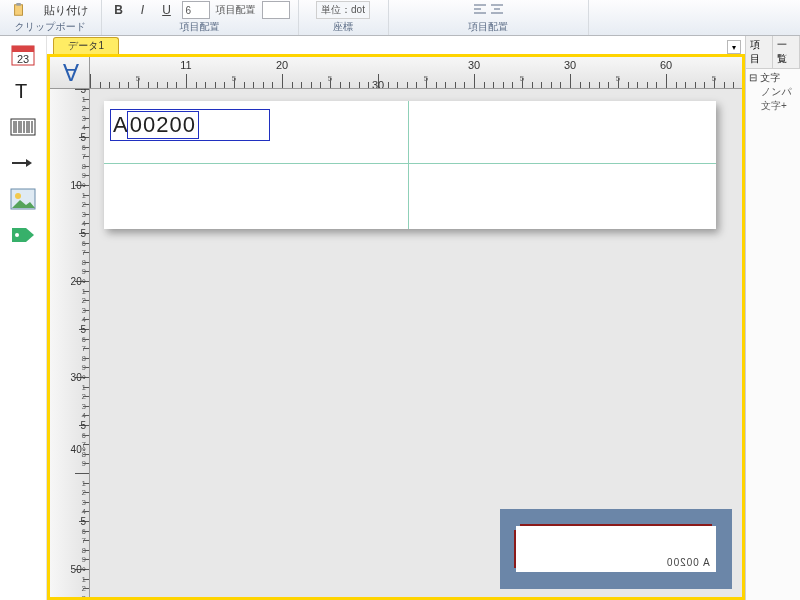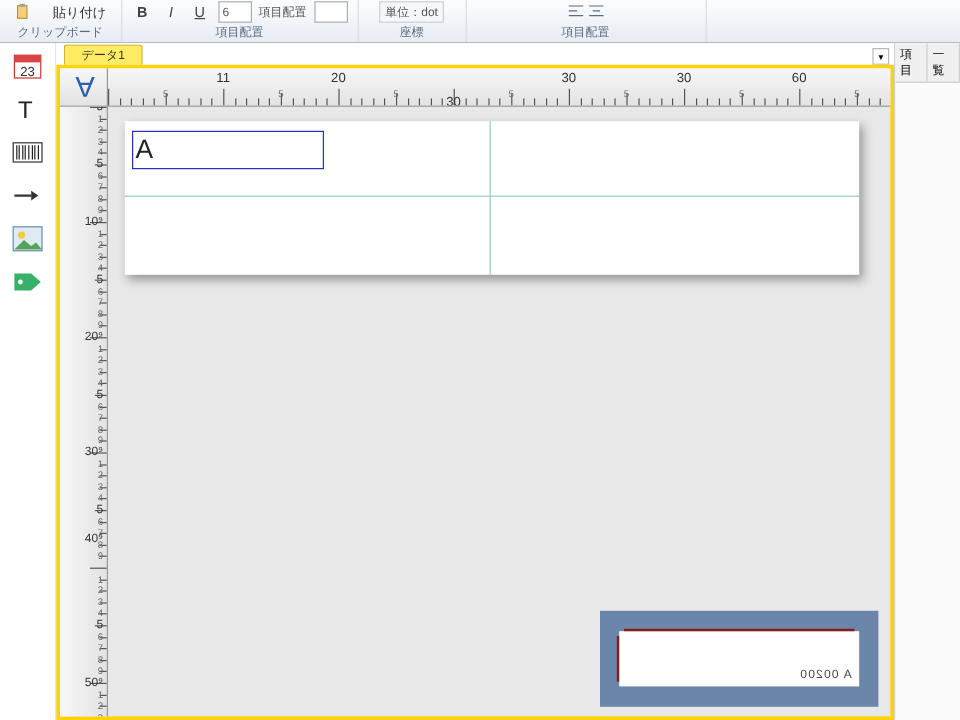--- a/index.html
+++ b/index.html
@@ -359,31 +359,37 @@
         <div class="v-tick" style="top: 499.2px; width: 6px;"></div>
         <div class="v-sub" style="top: 499.2px;">2</div>
         <div class="v-sub" style="top: 508.8px;">3</div>
       </div>
     </div>
 
   <div class="design">
     <div class="label-area">
       <div class="text-obj">
         <span class="a">A</span>
+        <span class="num">00200</span>
       </div>
     </div>
 
     <div class="preview">
       <div class="preview-label">
         <div class="arrL"></div>
         <div class="arrT"></div>
         <div class="txt" style="transform:scaleX(-1)">A 00200</div>
       </div>
     </div>
   </div>
 </div>
 
 <div class="side">
   <div class="hdr">
     <div>項目</div>
     <div>一覧</div>
   </div>
+  <div class="tree">
+    <div class="node">⊟ <span>文字</span></div>
+    <div class="node child">ノンパ</div>
+    <div class="node child">文字+</div>
+  </div>
 </div>
 
 </body></html>

